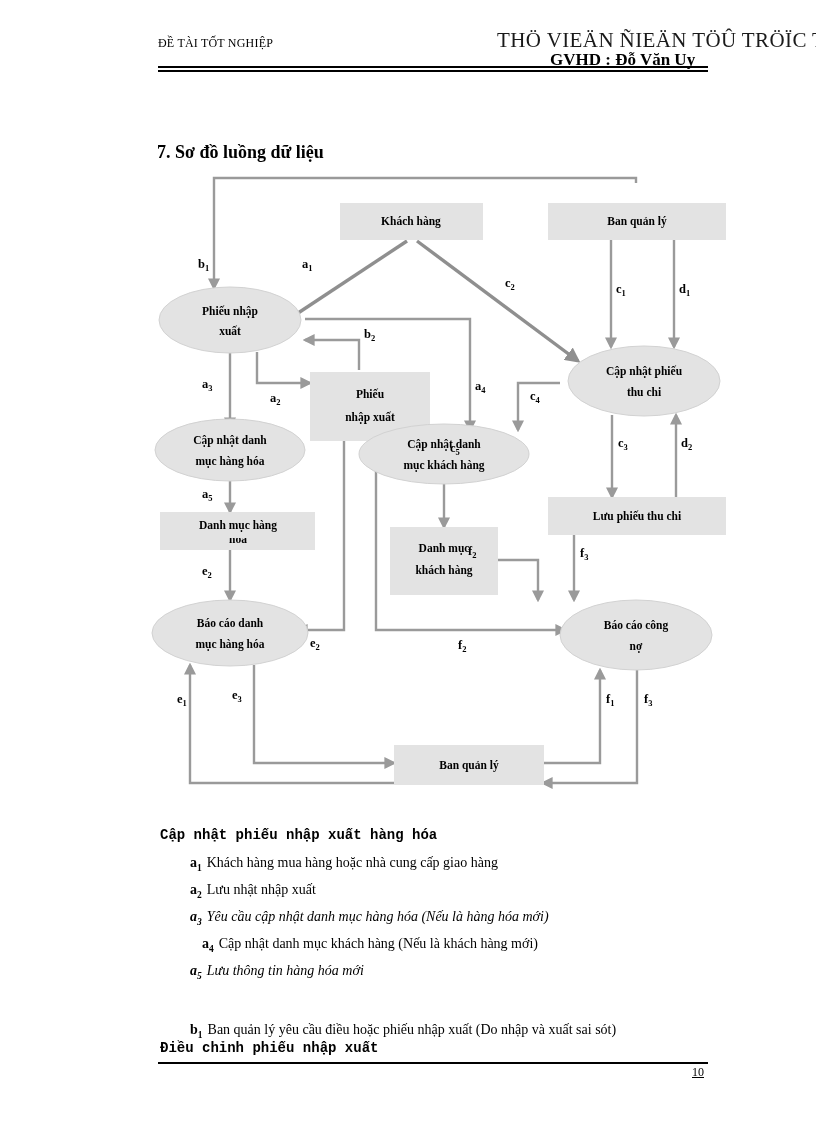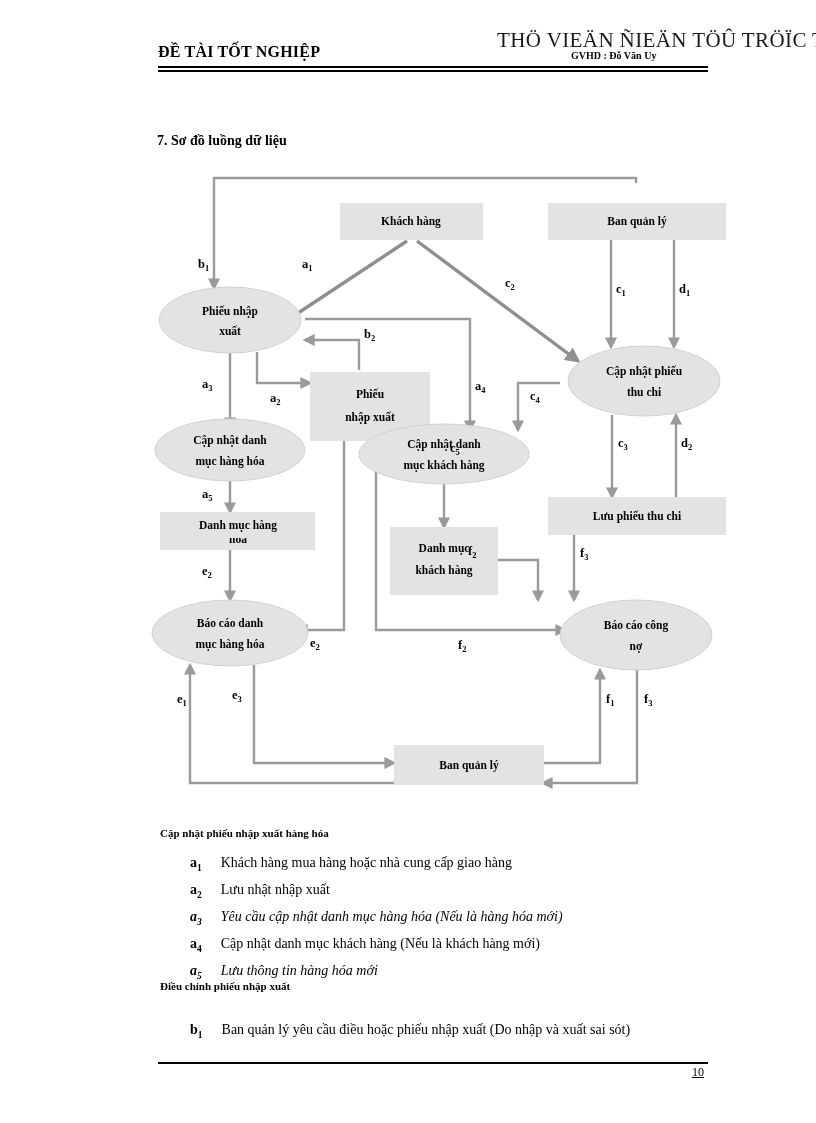--- a/index.html
+++ b/index.html
@@ -19,41 +19,41 @@
   
   #page-header {
     position: absolute;
     left: 0; top: 0;
     width: 816px;
     height: 80px;
   }
   #header-left-title {
     position: absolute;
     left: 158px;
-    top: 43px;
-    font-size: 16px;
-    font-weight: bold;
+    top: 36px;
+    font-size: 12px;
+    font-weight: normal;
     letter-spacing: 0.2px;
     white-space: nowrap;
   }
   #header-watermark {
     position: absolute;
     left: 497px;
     top: 28px;
     font-size: 21px;
     font-family: "Liberation Serif", "DejaVu Serif", serif;
     letter-spacing: 0.4px;
     white-space: nowrap;
     color: #1a1a1a;
   }
   #header-supervisor {
     position: absolute;
-    left: 571px;
+    left: 550px;
     top: 50px;
-    font-size: 10px;
+    font-size: 17px;
     font-weight: bold;
     white-space: nowrap;
   }
   #header-rule-top {
     position: absolute;
     left: 158px;
     top: 66px;
     width: 550px;
     height: 2px;
     background: #000;
@@ -64,22 +64,22 @@
     top: 70px;
     width: 550px;
     height: 2px;
     background: #000;
   }
 
   
   #section-title {
     position: absolute;
     left: 157px;
-    top: 133px;
-    font-size: 14px;
+    top: 142px;
+    font-size: 18px;
     font-weight: bold;
     white-space: nowrap;
   }
 
   
   #dfd-diagram {
     position: absolute;
     left: 150px;
     top: 175px;
     width: 600px;
@@ -122,38 +122,39 @@
     fill: #000;
   }
   .flow-sub {
     font-size: 8.5px;
     font-weight: bold;
   }
 
   
   .body-heading {
     position: absolute;
-    font-size: 11px;
-    font-weight: bold;
-    white-space: nowrap;
+    font-size: 14px;
+    font-weight: bold;
+    white-space: nowrap;
+    font-family: Liberation Mono, monospace;
   }
   .body-item {
     position: absolute;
     font-size: 14px;
     white-space: nowrap;
   }
   .item-key {
     font-weight: bold;
     font-family: "Liberation Serif", "DejaVu Serif", serif;
   }
   .item-key sub {
     font-size: 9.5px;
     font-weight: bold;
   }
-  .item-text { margin-left: 19px; }
+  .item-text { margin-left: 5px; }
 
   
   #footer-rule {
     position: absolute;
     left: 158px;
     top: 1062px;
     width: 550px;
     height: 2px;
     background: #000;
   }
@@ -345,28 +346,28 @@
 </div>
 
 <div class="body-item" style="left:190px; top:882px;">
   <span class="item-key"><span>a</span><sub>2</sub></span><span class="item-text">Lưu nhật nhập xuất</span>
 </div>
 
 <div class="body-item" style="left:190px; top:909px;font-style:italic;">
   <span class="item-key"><span>a</span><sub>3</sub></span><span class="item-text">Yêu cầu cập nhật danh mục hàng hóa (Nếu là hàng hóa mới)</span>
 </div>
 
-<div class="body-item" style="left:190px; top:936px;">
+<div class="body-item" style="left:202px; top:936px;">
   <span class="item-key"><span>a</span><sub>4</sub></span><span class="item-text">Cập nhật danh mục khách hàng (Nếu là khách hàng mới)</span>
 </div>
 
 <div class="body-item" style="left:190px; top:963px;font-style:italic;">
   <span class="item-key"><span>a</span><sub>5</sub></span><span class="item-text">Lưu thông tin hàng hóa mới</span>
 </div>
 
-<div class="body-heading" style="left:160px; top:980px;">Điều chỉnh phiếu nhập xuất</div>
+<div class="body-heading" style="left:160px; top:1040px;">Điều chỉnh phiếu nhập xuất</div>
 
 <div class="body-item" style="left:190px; top:1022px;">
   <span class="item-key"><span>b</span><sub>1</sub></span><span class="item-text">Ban quản lý yêu cầu điều hoặc phiếu nhập xuất (Do nhập và xuất sai sót)</span>
 </div>
 
 <div id="footer-rule"></div>
 <div id="footer-page-number">10</div>
 
 </body></html>

